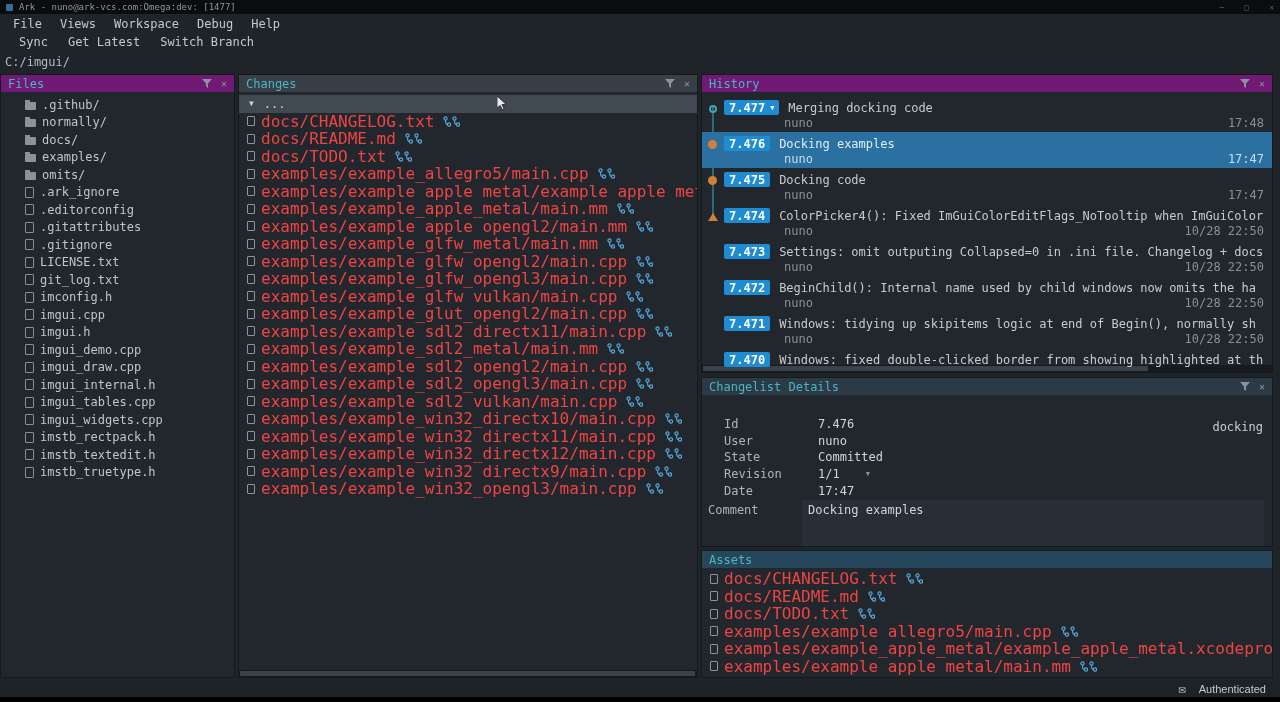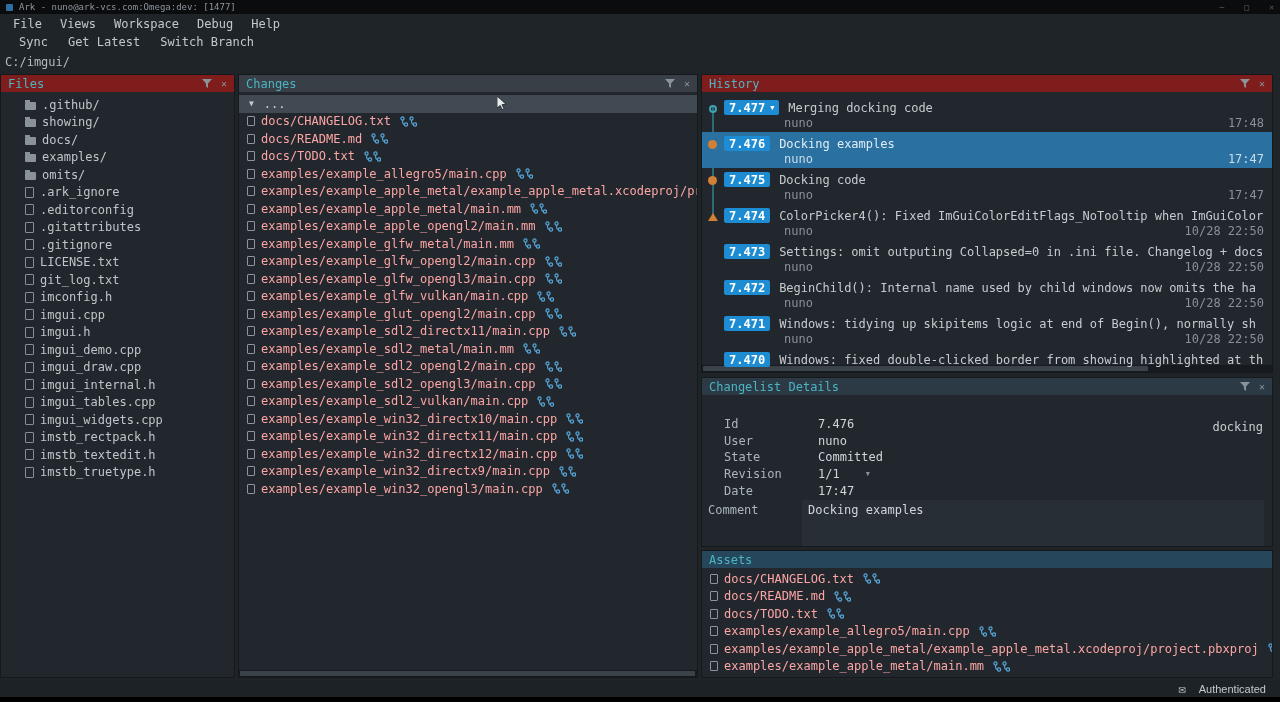--- a/index.html
+++ b/index.html
@@ -23,21 +23,21 @@
 
   
   .menubar { position:absolute; top:14px; left:0; right:0; height:19px; display:flex; align-items:center; font-size:12px; color:#c3c8cd; padding-left:4px; }
   .menu-item { padding:0 9px; }
   .toolbar { position:absolute; top:33px; left:0; right:0; height:18px; display:flex; align-items:center; font-size:12px; color:#c3c8cd; padding-left:9px; }
   .tool-btn { padding:0 10px; }
   .pathbar { position:absolute; top:54px; left:0; right:0; height:16px; font-size:12px; color:#b4bac0; padding-left:5px; line-height:16px; }
 
   
   .panel { position:absolute; background:#21272c; border:1px solid #15191c; }
-  .panel-header { position:absolute; top:0; left:0; right:0; height:17px; background:#7f1d1d;
+  .panel-header { position:absolute; top:0; left:0; right:0; height:17px; background:#701a75;
     display:flex; align-items:center; padding:0 7px; font-size:12px; color:#4cb4c4; }
   .header-icons { margin-left:auto; display:flex; gap:9px; align-items:center; color:#8a929a; }
   .close-glyph { font-size:10px; line-height:10px; }
   .panel-body { position:absolute; top:17px; left:0; right:0; bottom:0; overflow:hidden; }
 
   
   .files-panel { left:0; top:74px; bottom:19px; width:235px; }
   .tree { padding-top:4px; }
   .tree-row { height:17.5px; display:flex; align-items:center; gap:6px; padding-left:24px;
     font-size:12px; color:#bfc5ca; white-space:nowrap; overflow:hidden; }
@@ -47,21 +47,21 @@
   .tree-icon.folder::before { content:""; position:absolute; top:-2px; left:0; width:5px; height:2px; background:#8a929a; }
 
   
   .changes-panel { left:238px; top:74px; bottom:19px; width:460px; }
   .changes-panel .panel-header { background:#383f46; }
   .changes-panel .panel-body { bottom:7px; padding-top:3px; }
   .root-row { height:17.5px; display:flex; align-items:center; gap:10px; padding-left:10px;
     background:#414a52; color:#ced3d8; font-size:12px; }
   .expander { font-size:8px; color:#c6cbd0; }
   .file-row { height:17.5px; display:flex; align-items:center; gap:6px; padding-left:8px;
-    font-size:12px; color:#fca5a5; white-space:nowrap; overflow:hidden; }
+    font-size:16px; color:#ef4444; white-space:nowrap; overflow:hidden; }
   .page-icon { width:8px; height:10px; border:1px solid #8d949b; border-radius:1px; flex:none; }
   .vc-icon { flex:none; margin-left:3px; display:inline-flex; }
 
   .hscroll { position:absolute; left:0; right:0; bottom:0; height:7px; background:#171b1f; }
   .hscroll .thumb { position:absolute; top:1px; bottom:1px; left:1px; background:#3a424a; border-radius:1px; }
   .changes-panel .thumb { right:2px; }
   .history-panel .thumb { width:78%; }
 
   
   .history-panel { left:701px; right:7px; top:74px; height:299px; }
@@ -165,21 +165,21 @@
     <div class="panel-body">
       <div class="tree">
 
           <div class="tree-row">
             <span class="tree-icon folder"></span>
             <span>.github/</span>
           </div>
 
           <div class="tree-row">
             <span class="tree-icon folder"></span>
-            <span>showing/</span>
+            <span>normally/</span>
           </div>
 
           <div class="tree-row">
             <span class="tree-icon folder"></span>
             <span>docs/</span>
           </div>
 
           <div class="tree-row">
             <span class="tree-icon folder"></span>
             <span>examples/</span>

